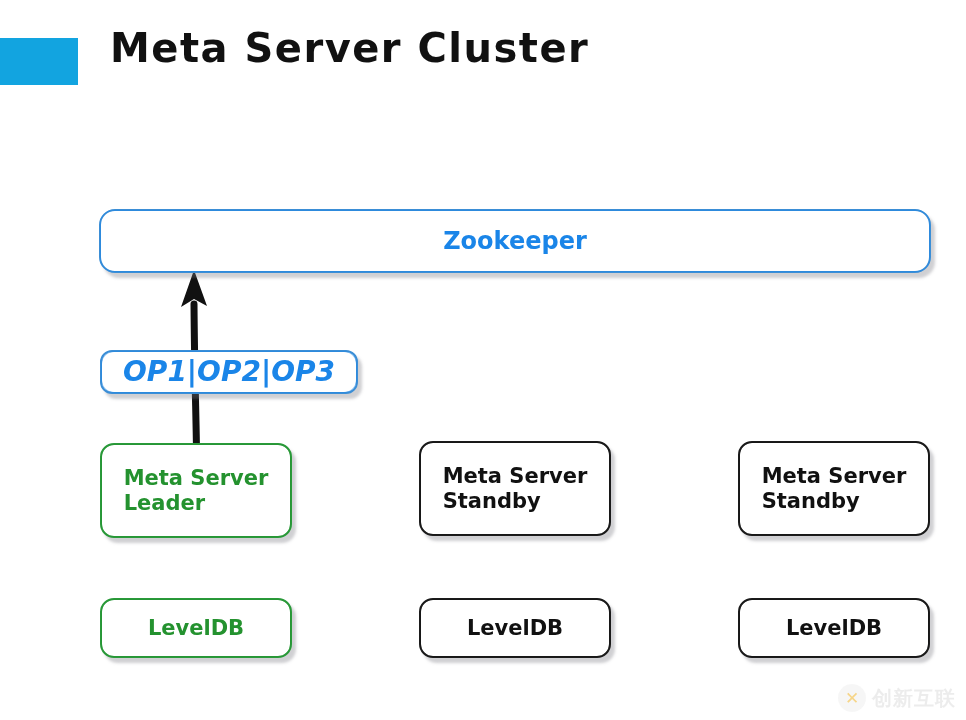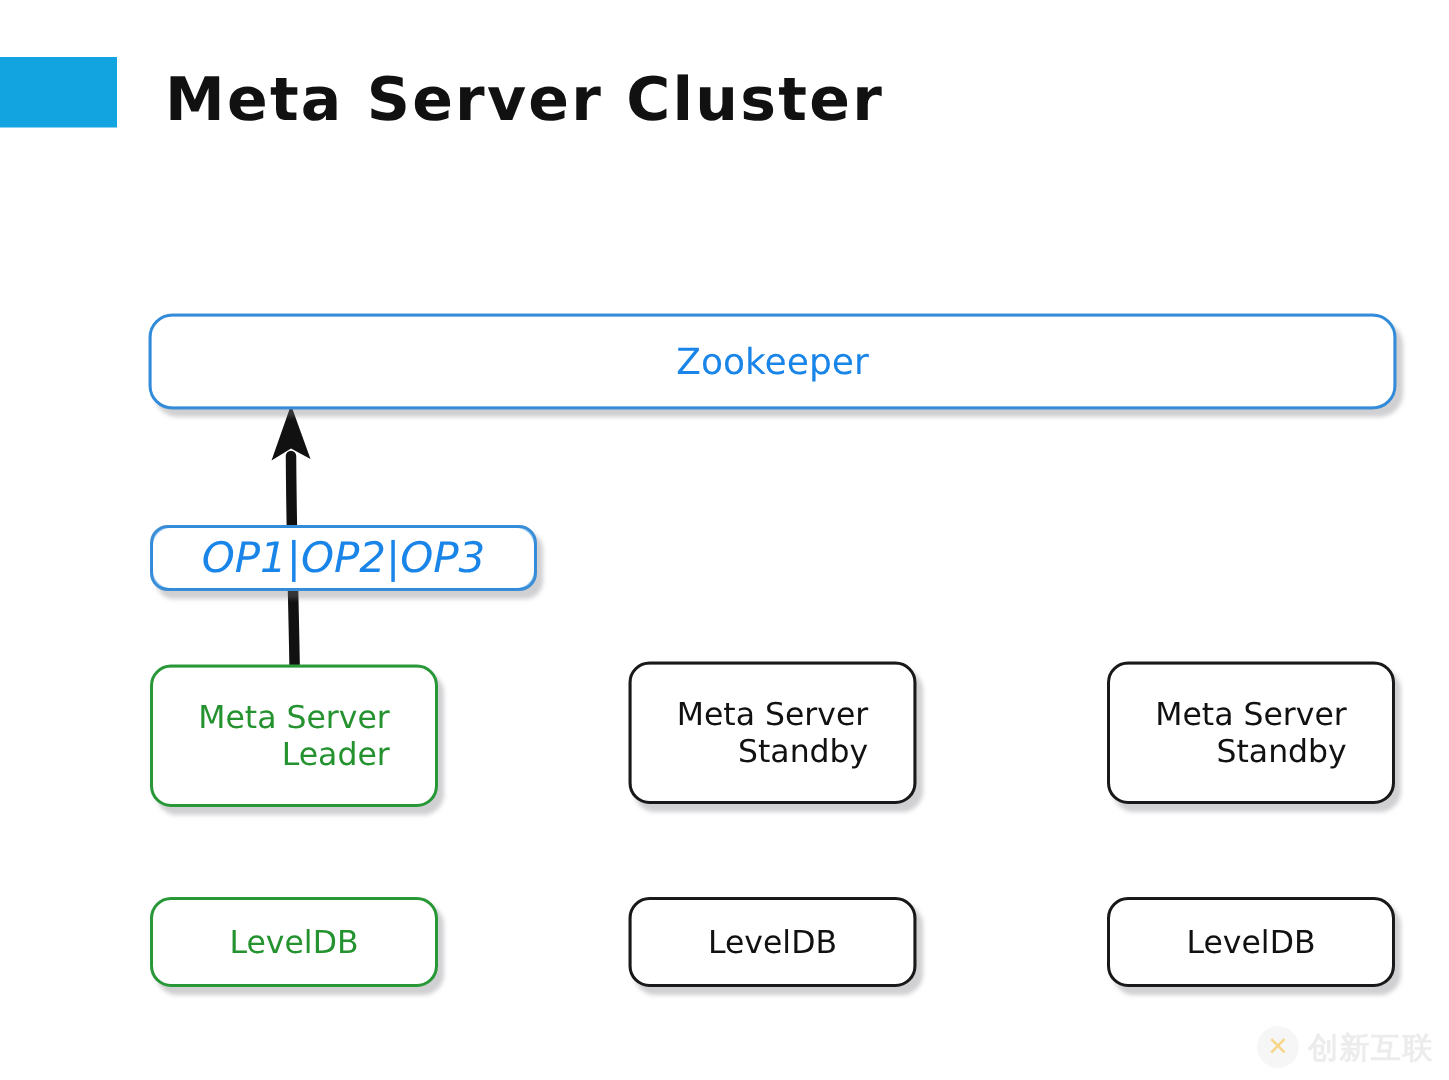--- a/index.html
+++ b/index.html
@@ -20,43 +20,43 @@
     position: absolute;
     left: 0px;
     top: 38px;
     width: 78px;
     height: 47px;
     background: #12a4e0;
   }
   #page-title {
     position: absolute;
     left: 110px;
-    top: 44px;
+    top: 25px;
     font-family: "DejaVu Sans", sans-serif;
     font-size: 40px;
     font-weight: bold;
     letter-spacing: 1.5px;
     color: #111111;
     white-space: nowrap;
   }
 
   
   .node {
     position: absolute;
     box-sizing: border-box;
     background: #ffffff;
     border-style: solid;
     border-width: 2.5px;
     border-radius: 14px;
     display: flex;
     align-items: center;
     justify-content: center;
-    text-align: right;
-    font-family: "DejaVu Sans", sans-serif;
-    font-weight: normal;
+    text-align: left;
+    font-family: "DejaVu Sans", sans-serif;
+    font-weight: bold;
     line-height: 1.18;
     box-shadow: 4px 5px 3px rgba(120,120,128,0.35);
   }
   .node .label { display: block; white-space: pre-line; }
 
   .node.black { border-color: #1b1b1b; color: #111111; }
   .node.green { border-color: #2a9a3a; color: #24922f; }
   .node.blue  { border-color: #3b8ed6; color: #1a85e8; }
 
   

